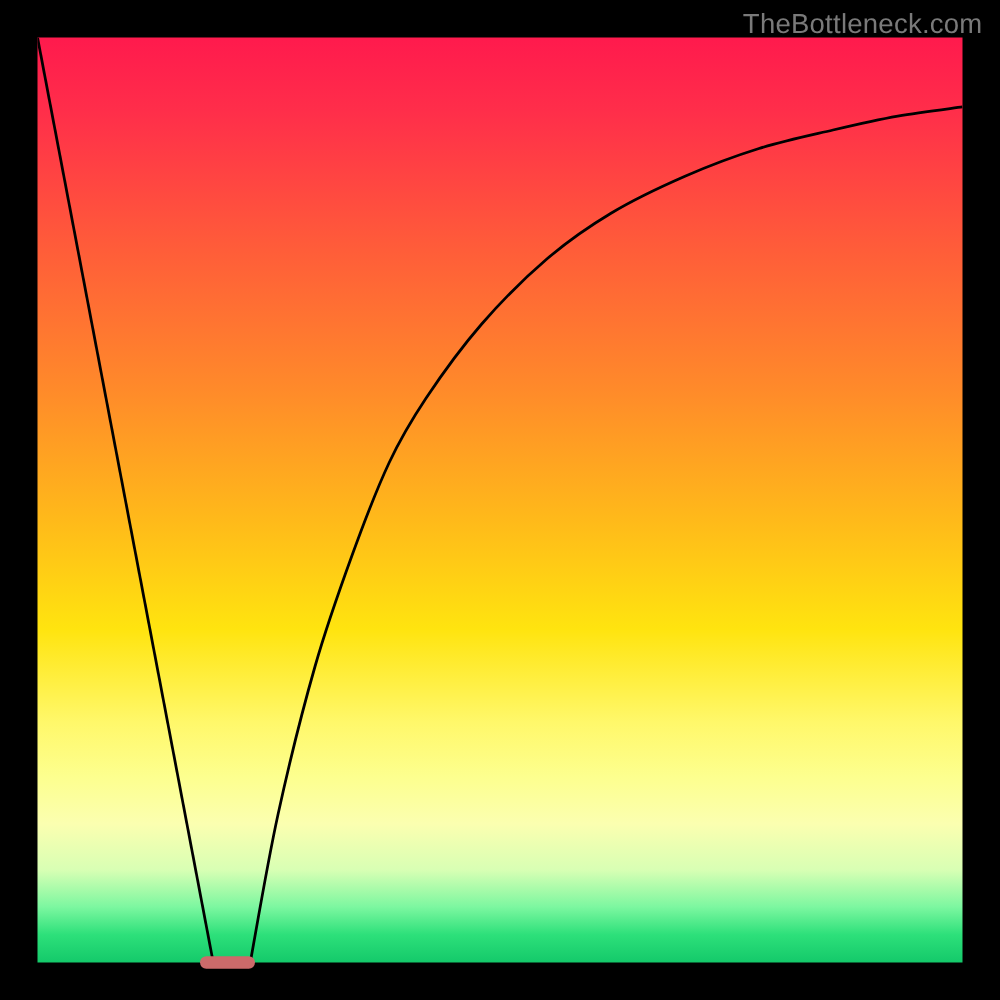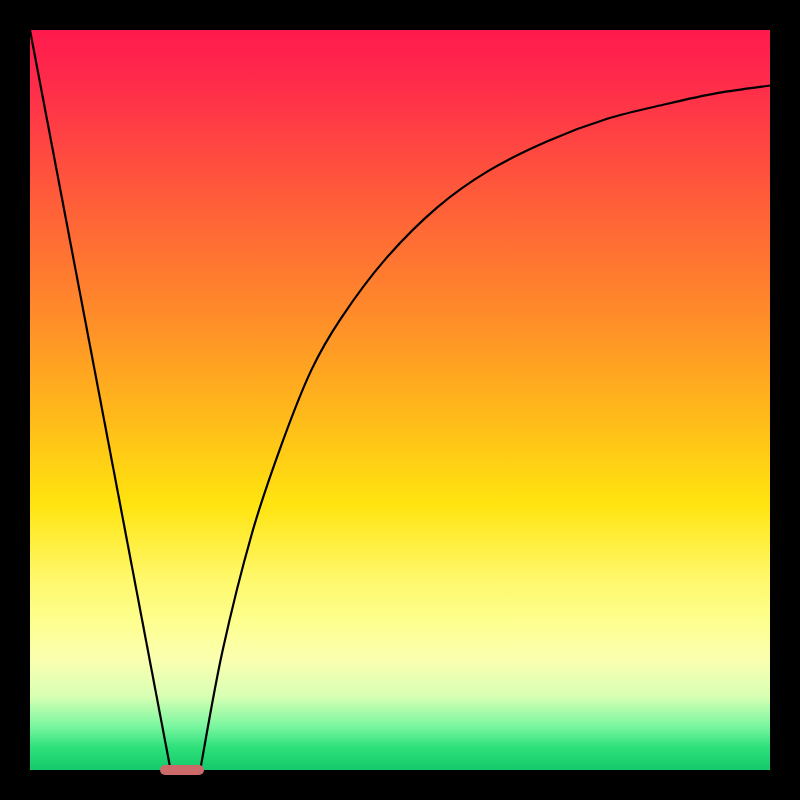--- a/index.html
+++ b/index.html
@@ -62,20 +62,21 @@
     position: absolute;
     height: 10px;
     border-radius: 5px;
     background: #cc6a6a;
   }
 </style>
 </head>
 <body>
 
 <div class="frame">
+  <div class="watermark">TheBottleneck.com</div>
 
   <div class="plot">
     <svg class="curves" viewBox="0 0 740 740" preserveAspectRatio="none">
       <path fill="none" stroke="#000" stroke-width="2.2" d="M 0 0 L 140.6 740" id="path-left"></path>
       <path fill="none" stroke="#000" stroke-width="2.2" d="M 170.20000000000002 740 C 173.9 720.2666666666667 183.76666666666668 661.0666666666667 192.4 621.6 C 201.03333333333333 582.1333333333333 212.13333333333333 537.7333333333333 222 503.2 C 231.86666666666667 468.66666666666663 241.73333333333335 441.5333333333333 251.60000000000002 414.4 C 261.4666666666667 387.26666666666665 271.3333333333333 361.3666666666666 281.2 340.4 C 291.06666666666666 319.43333333333334 298.4666666666667 307.1 310.8 288.6 C 323.1333333333333 270.1 339.16666666666663 247.90000000000003 355.2 229.40000000000003 C 371.23333333333335 210.90000000000003 389.7333333333334 192.40000000000003 407.00000000000006 177.60000000000002 C 424.2666666666667 162.8 440.3 151.6999999999999 458.8 140.5999999999999 C 477.3 129.49999999999991 498.26666666666665 119.63333333333333 518 111 C 537.7333333333333 102.36666666666667 557.4666666666667 94.96666666666663 577.2 88.79999999999995 C 596.9333333333334 82.63333333333328 617.9 78.31666666666666 636.4 74 C 654.9 69.68333333333334 670.9333333333334 65.9833333333333 688.2 62.89999999999998 C 705.4666666666667 59.81666666666664 731.3666666666667 56.73333333333333 740 55.5" id="path-right"></path>
     </svg>
     <div class="marker" id="marker" style="left: 129.5px; width: 44.4px; bottom: -5px; background: rgb(204, 106, 106);"></div>
   </div>
 </div>
 

